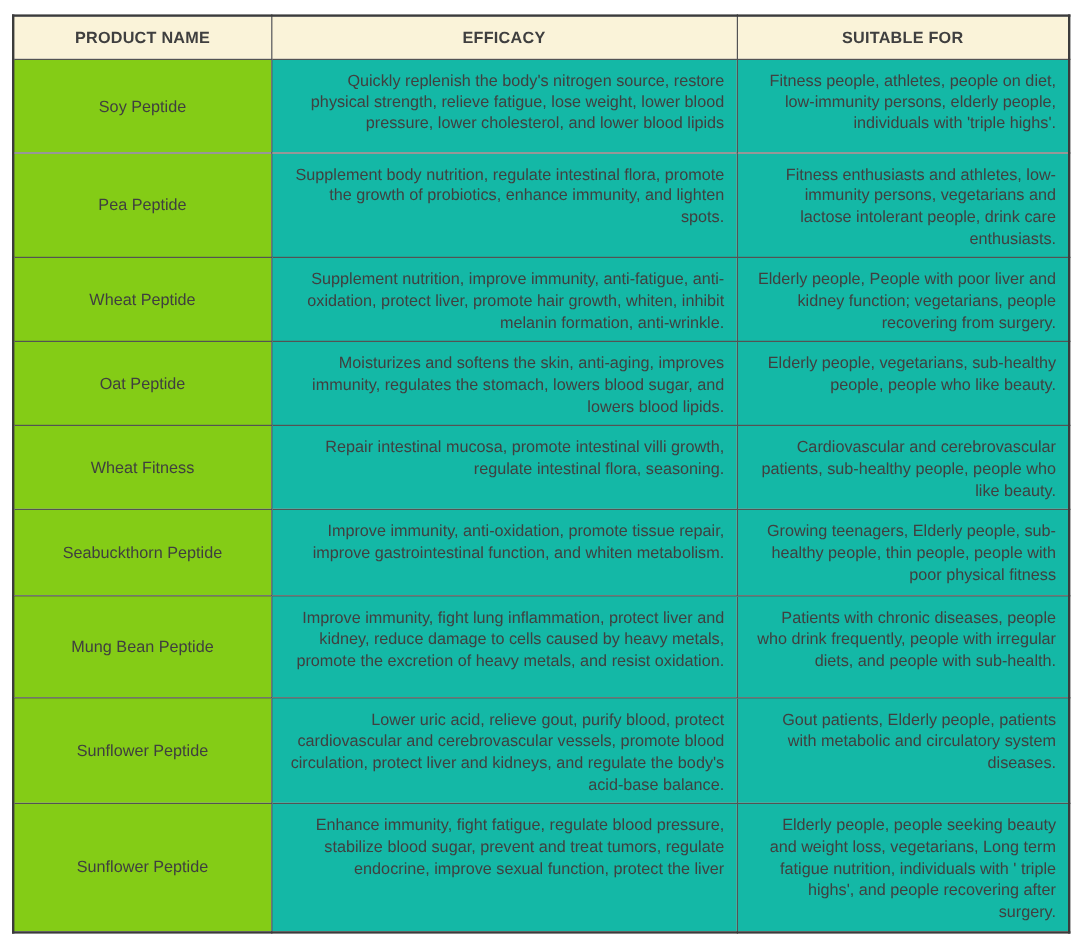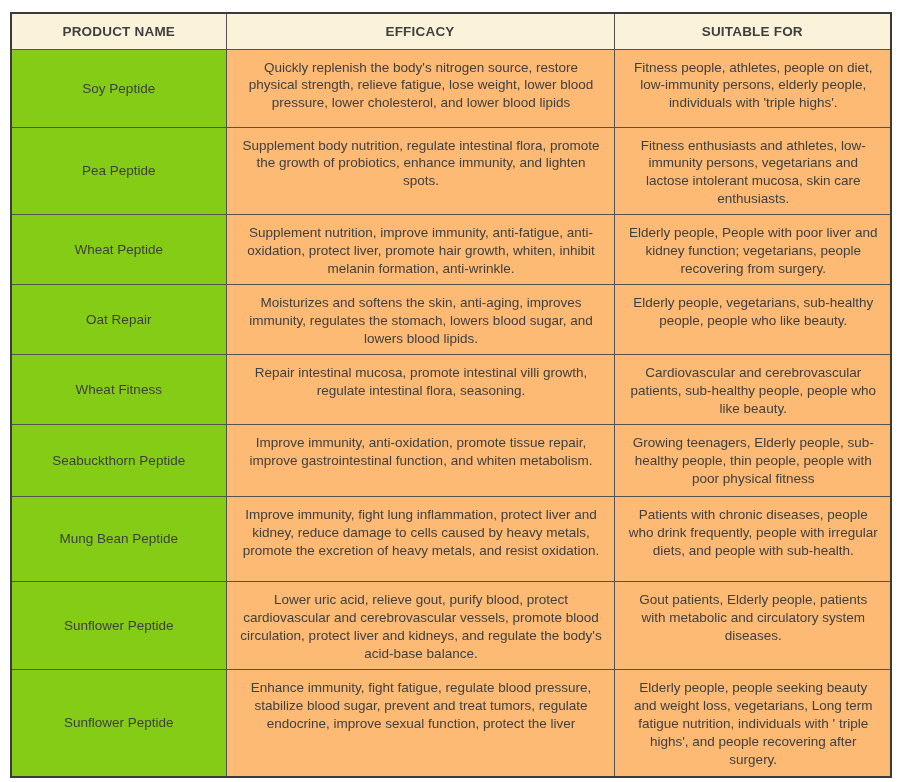--- a/index.html
+++ b/index.html
@@ -42,22 +42,22 @@
     color: #3f3f3f;
   }
   td.product-cell {
     background: #84cc16;
     text-align: center;
     vertical-align: middle;
     padding: 4px 6px;
     color: #3f3f3f;
   }
   td.text-cell {
-    background: #fdba74;
-    text-align: center;
+    background: #14b8a6;
+    text-align: right;
     vertical-align: top;
     padding: 9px 10px 6px 12px;
     line-height: 1.33;
     color: #404040;
   }
   tbody tr:nth-child(1) { height: 78px; }
   tbody tr:nth-child(2) { height: 86px; }
   tbody tr:nth-child(3) { height: 67px; }
   tbody tr:nth-child(4) { height: 66px; }
   tbody tr:nth-child(5) { height: 66px; }
@@ -85,29 +85,29 @@
     </thead>
     <tbody id="table-body">
         <tr>
     <td class="product-cell">Soy Peptide</td>
     <td class="text-cell">Quickly replenish the body's nitrogen source, restore physical strength, relieve fatigue, lose weight, lower blood pressure, lower cholesterol, and lower blood lipids</td>
     <td class="text-cell">Fitness people, athletes, people on diet, low-immunity persons, elderly people, individuals with 'triple highs'.</td>
   </tr>
         <tr>
     <td class="product-cell">Pea Peptide</td>
     <td class="text-cell">Supplement body nutrition, regulate intestinal flora, promote the growth of probiotics, enhance immunity, and lighten spots.</td>
-    <td class="text-cell">Fitness enthusiasts and athletes, low-immunity persons, vegetarians and lactose intolerant mucosa, skin care enthusiasts.</td>
+    <td class="text-cell">Fitness enthusiasts and athletes, low-immunity persons, vegetarians and lactose intolerant people, drink care enthusiasts.</td>
   </tr>
         <tr>
     <td class="product-cell">Wheat Peptide</td>
     <td class="text-cell">Supplement nutrition, improve immunity, anti-fatigue, anti-oxidation, protect liver, promote hair growth, whiten, inhibit melanin formation, anti-wrinkle.</td>
     <td class="text-cell">Elderly people, People with poor liver and kidney function; vegetarians, people recovering from surgery.</td>
   </tr>
         <tr>
-    <td class="product-cell">Oat Repair</td>
+    <td class="product-cell">Oat Peptide</td>
     <td class="text-cell">Moisturizes and softens the skin, anti-aging, improves immunity, regulates the stomach, lowers blood sugar, and lowers blood lipids.</td>
     <td class="text-cell">Elderly people, vegetarians, sub-healthy people, people who like beauty.</td>
   </tr>
         <tr>
     <td class="product-cell">Wheat Fitness</td>
     <td class="text-cell">Repair intestinal mucosa, promote intestinal villi growth, regulate intestinal flora, seasoning.</td>
     <td class="text-cell">Cardiovascular and cerebrovascular patients, sub-healthy people, people who like beauty.</td>
   </tr>
         <tr>
     <td class="product-cell">Seabuckthorn Peptide</td>

